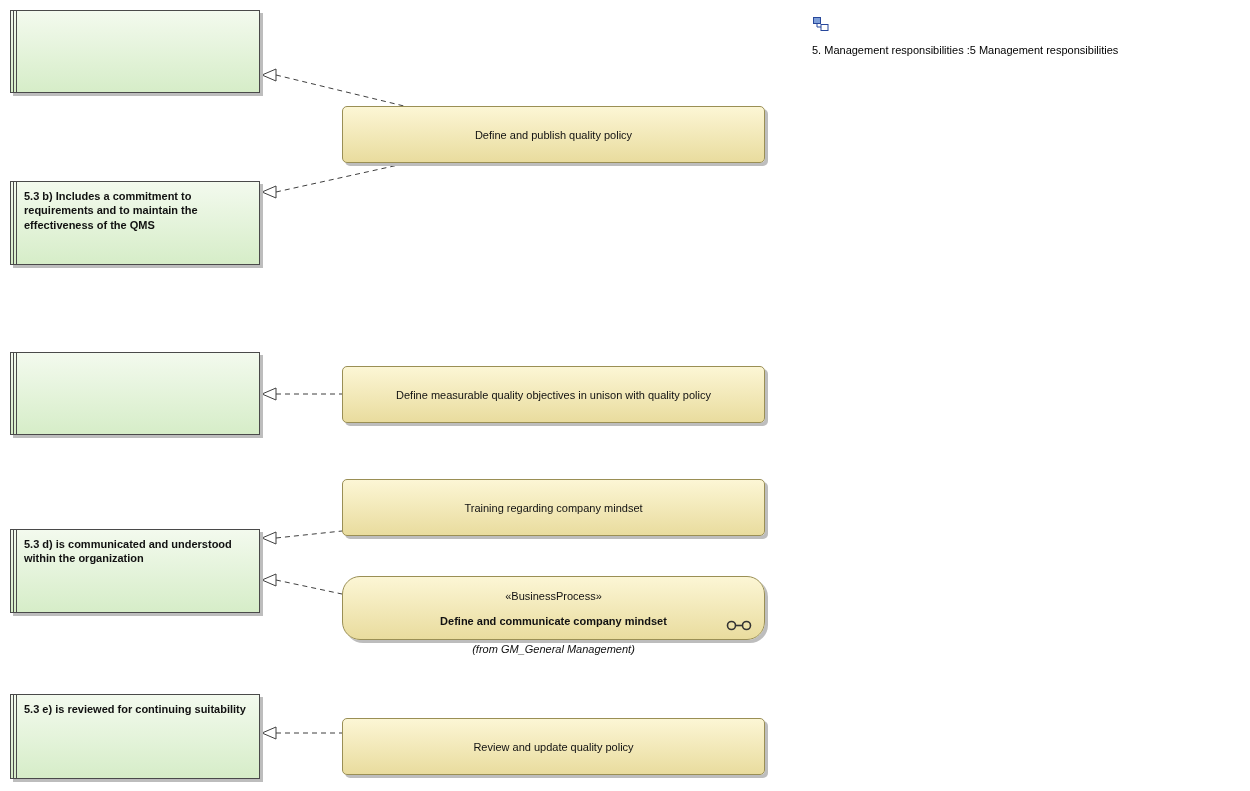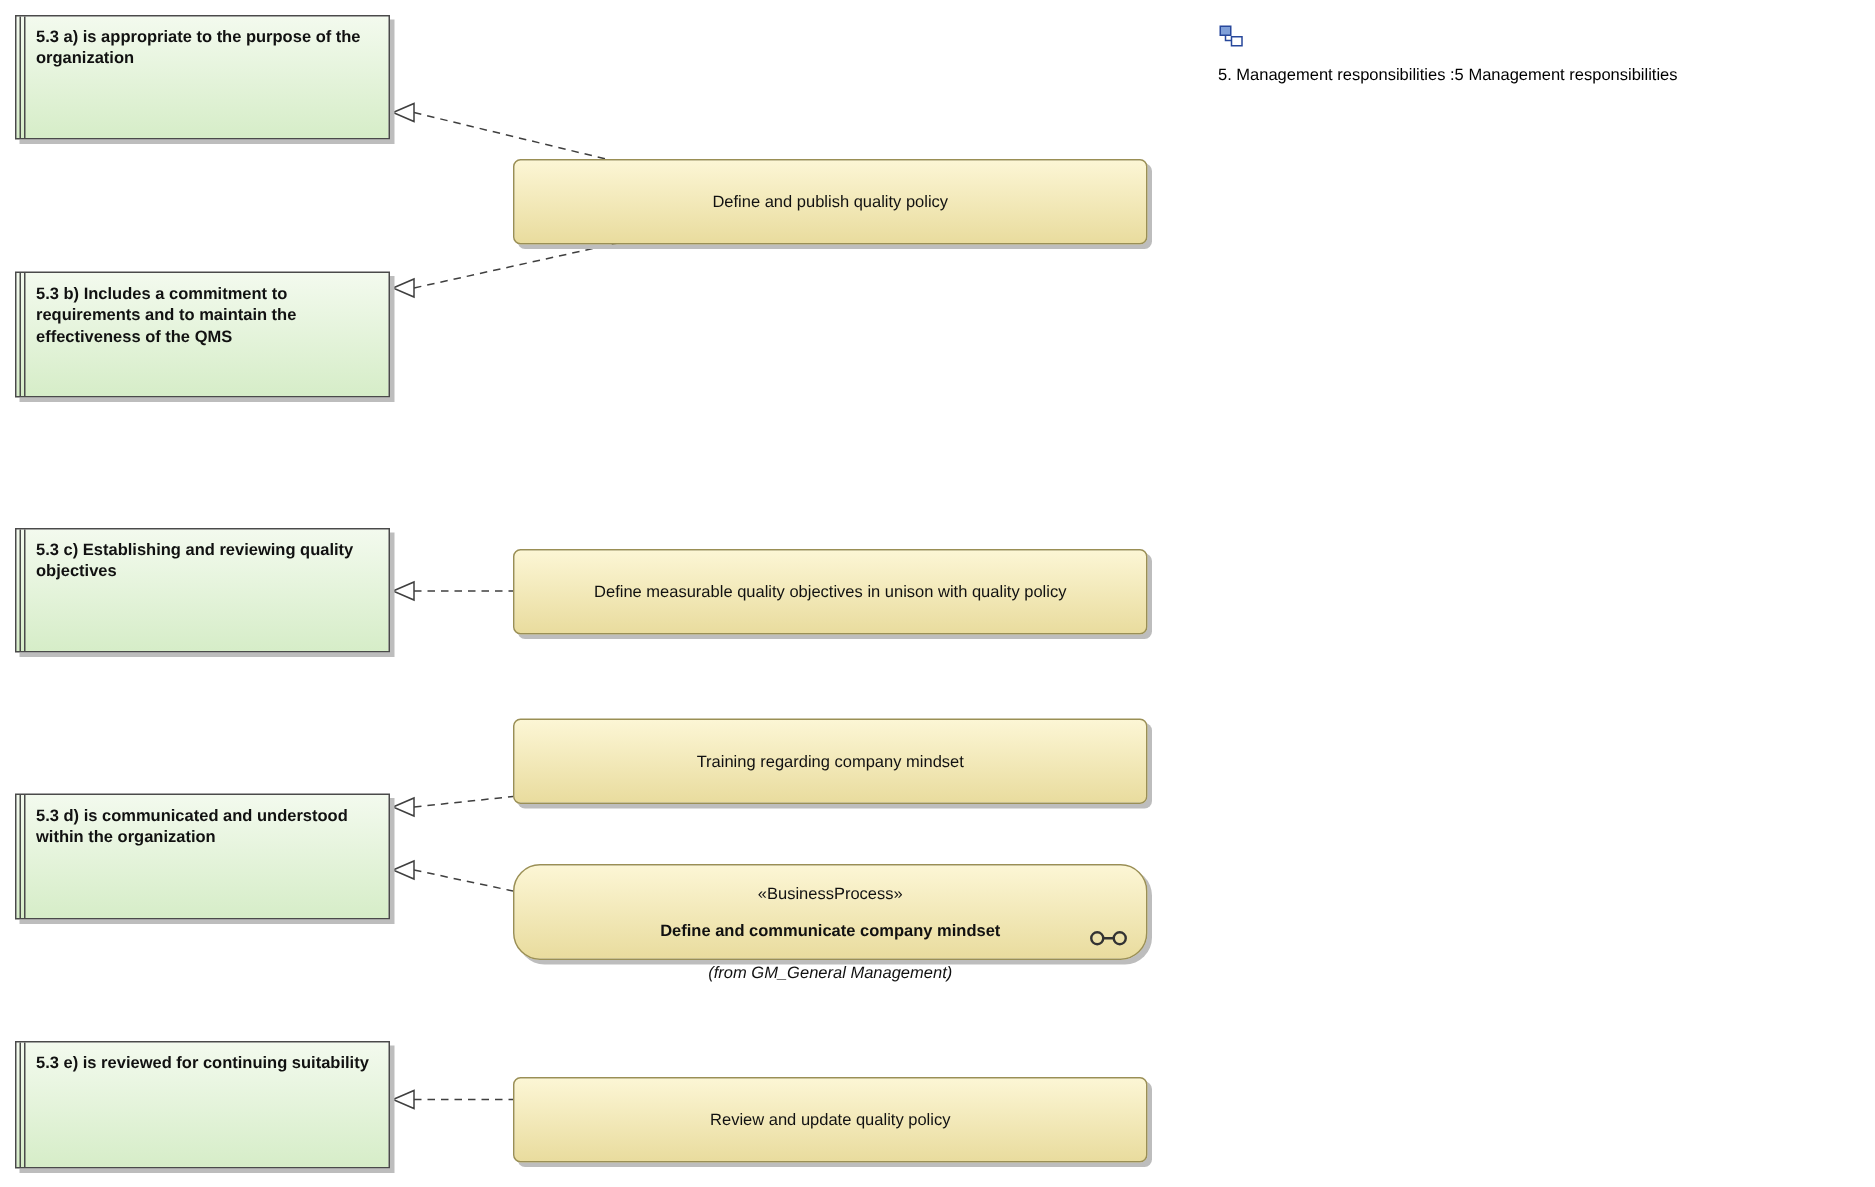--- a/index.html
+++ b/index.html
@@ -121,31 +121,29 @@
       <polygon points="262,580 276,574 276,586"></polygon>
     </g>
     <g class="connector">
       <line x1="276" y1="733" x2="342" y2="733"></line>
       <polygon points="262,733 276,727 276,739"></polygon>
     </g>
   </svg>
 
   <div class="req" style="left:10px; top:10px;  height:83px;">
     <div class="req-bar"></div>
-    <div class="req-text">5.3 a) is appropriate to the purpose of the organization</div>
   </div>
 
   <div class="req" style="left:10px; top:181px; height:84px;">
     <div class="req-bar"></div>
     <div class="req-text">5.3 b) Includes a commitment to requirements and to maintain the effectiveness of the QMS</div>
   </div>
 
   <div class="req" style="left:10px; top:352px; height:83px;">
     <div class="req-bar"></div>
-    <div class="req-text">5.3 c) Establishing and reviewing quality objectives</div>
   </div>
 
   <div class="req" style="left:10px; top:529px; height:84px;">
     <div class="req-bar"></div>
     <div class="req-text">5.3 d) is communicated and understood within the organization</div>
   </div>
 
   <div class="req" style="left:10px; top:694px; height:85px;">
     <div class="req-bar"></div>
     <div class="req-text">5.3 e) is reviewed for continuing suitability</div>

